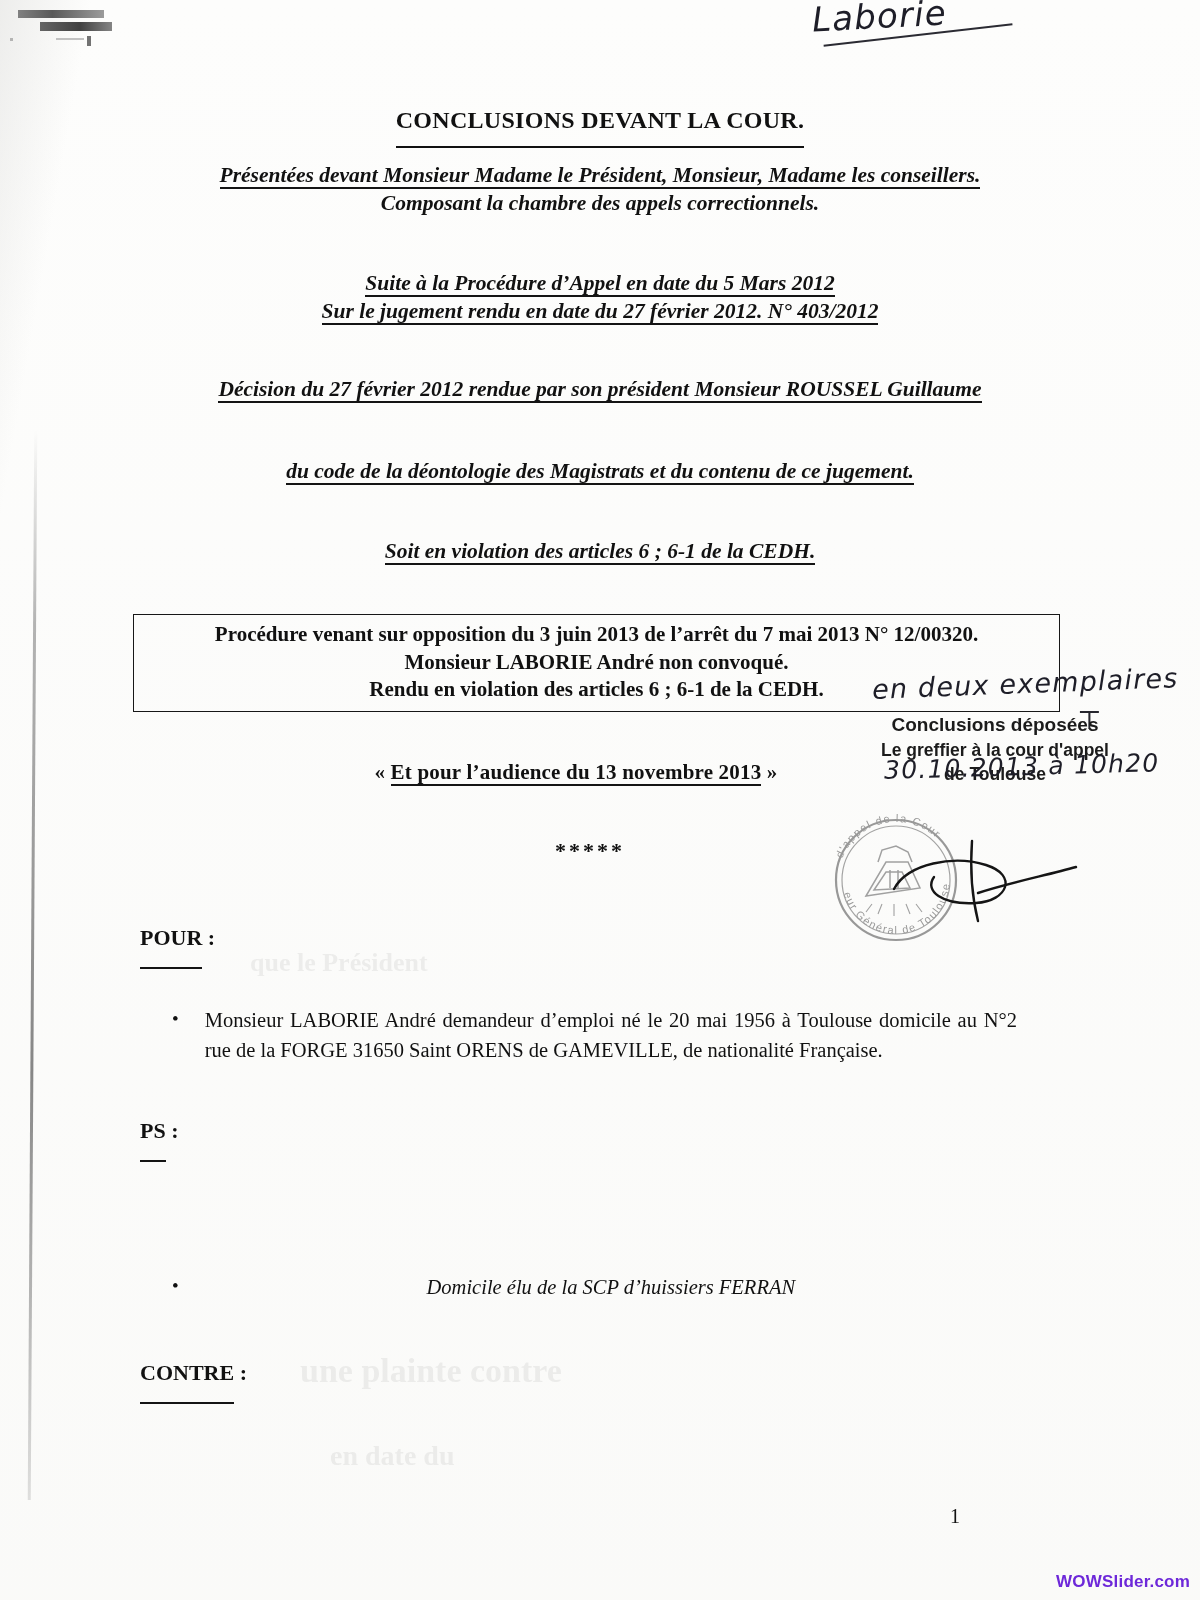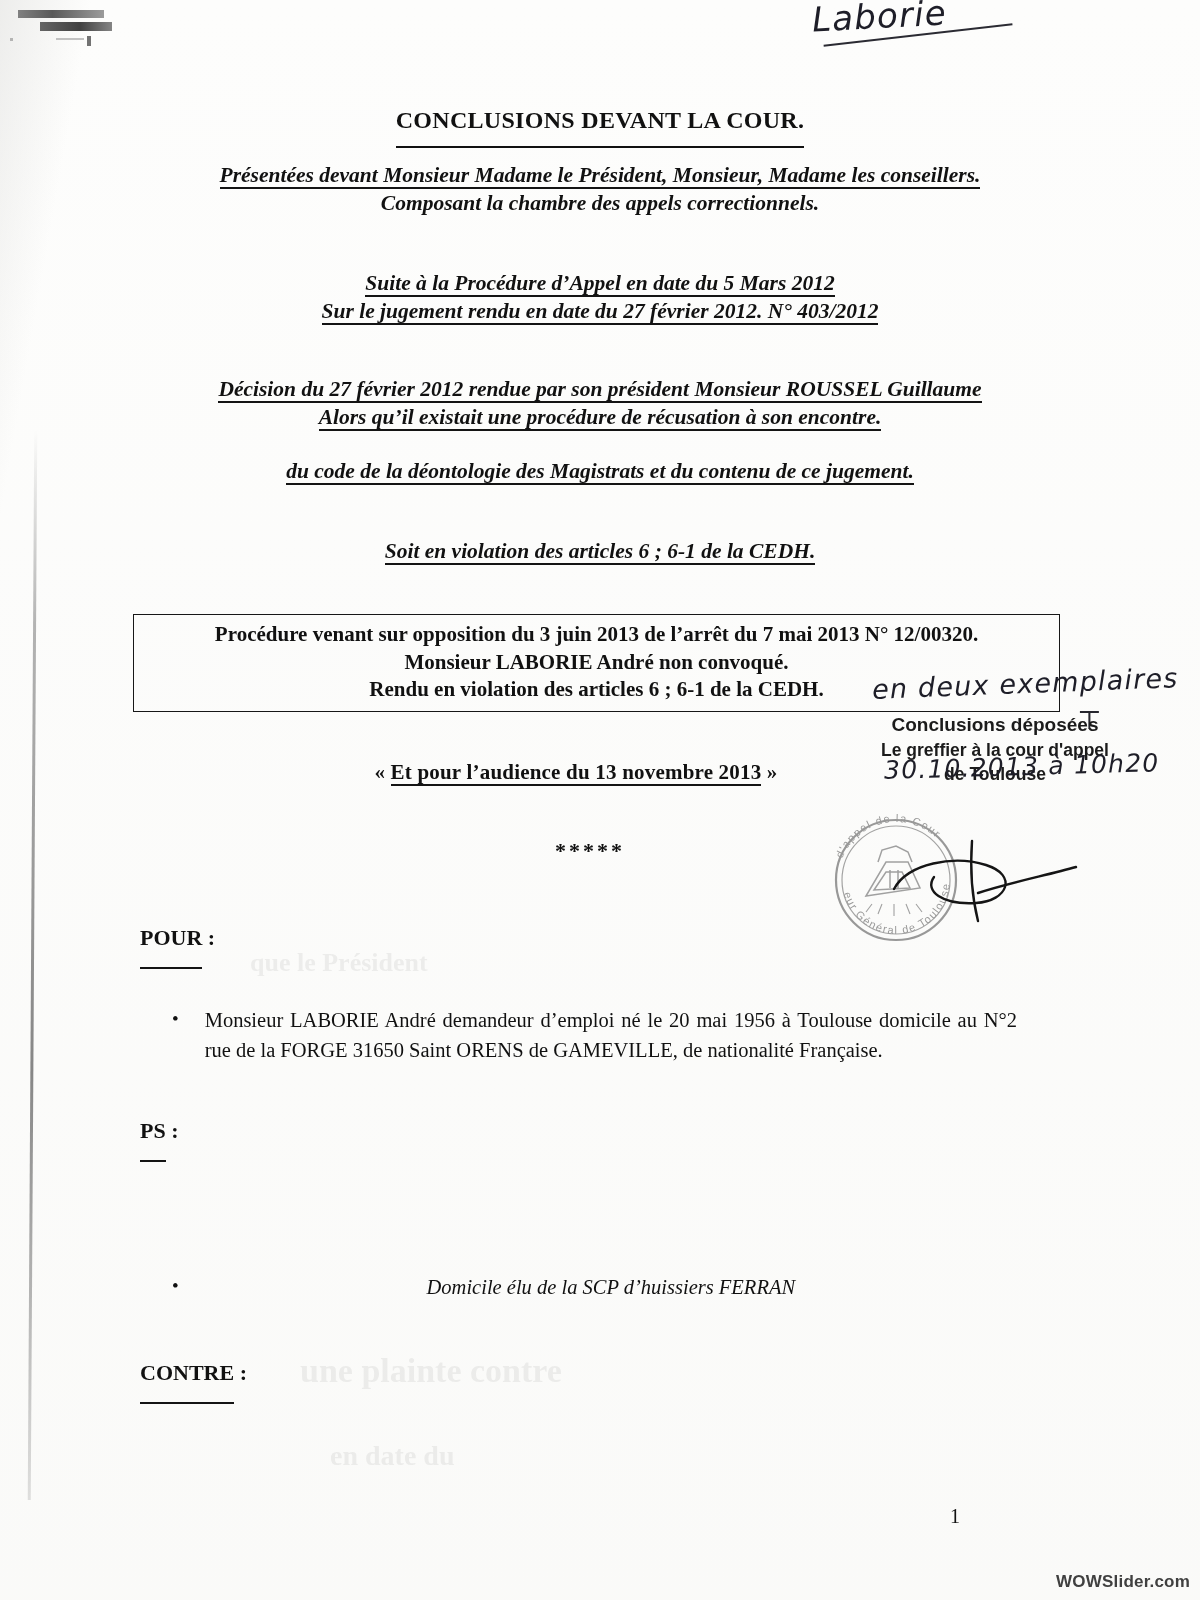--- a/index.html
+++ b/index.html
@@ -307,21 +307,21 @@
     font-size: 20px;
     transform: translateX(355px);
   }
   .watermark {
     position: absolute;
     right: 10px;
     bottom: 8px;
     font-family: "Liberation Sans", "DejaVu Sans", sans-serif;
     font-size: 17px;
     font-weight: bold;
-    color: #404040;
+    color: #6d28d9;
     letter-spacing: 0.2px;
   }
 
   
   .ghost {
     position: absolute;
     font-family: "Liberation Serif", serif;
     font-weight: bold;
     color: rgba(90,90,90,0.09);
     pointer-events: none;
@@ -360,21 +360,20 @@
     <span class="ln">Composant la chambre des appels correctionnels.</span>
   </div>
 
   <div class="block" id="block-procedure">
     <span class="ln u"><span>Suite à la Procédure d’Appel en date du 5 Mars 2012</span></span>
     <span class="ln u"><span>Sur le  jugement rendu en date du 27 février 2012. N° 403/2012</span></span>
   </div>
 
   <div class="block" id="block-decision">
     <span class="ln u"><span>Décision du 27 février 2012 rendue par son président Monsieur ROUSSEL Guillaume</span></span>
-    <span class="ln u"><span>Alors qu’il existait une procédure de récusation à son encontre.</span></span>
   </div>
 
   <div class="block" id="block-partialite">
     <span class="ln u"><span>du code de la déontologie des Magistrats et du contenu de ce jugement.</span></span>
   </div>
 
   <div class="block" id="block-violation">
     <span class="ln u"><span>Soit en violation des articles 6 ; 6-1 de la CEDH.</span></span>
   </div>
 

